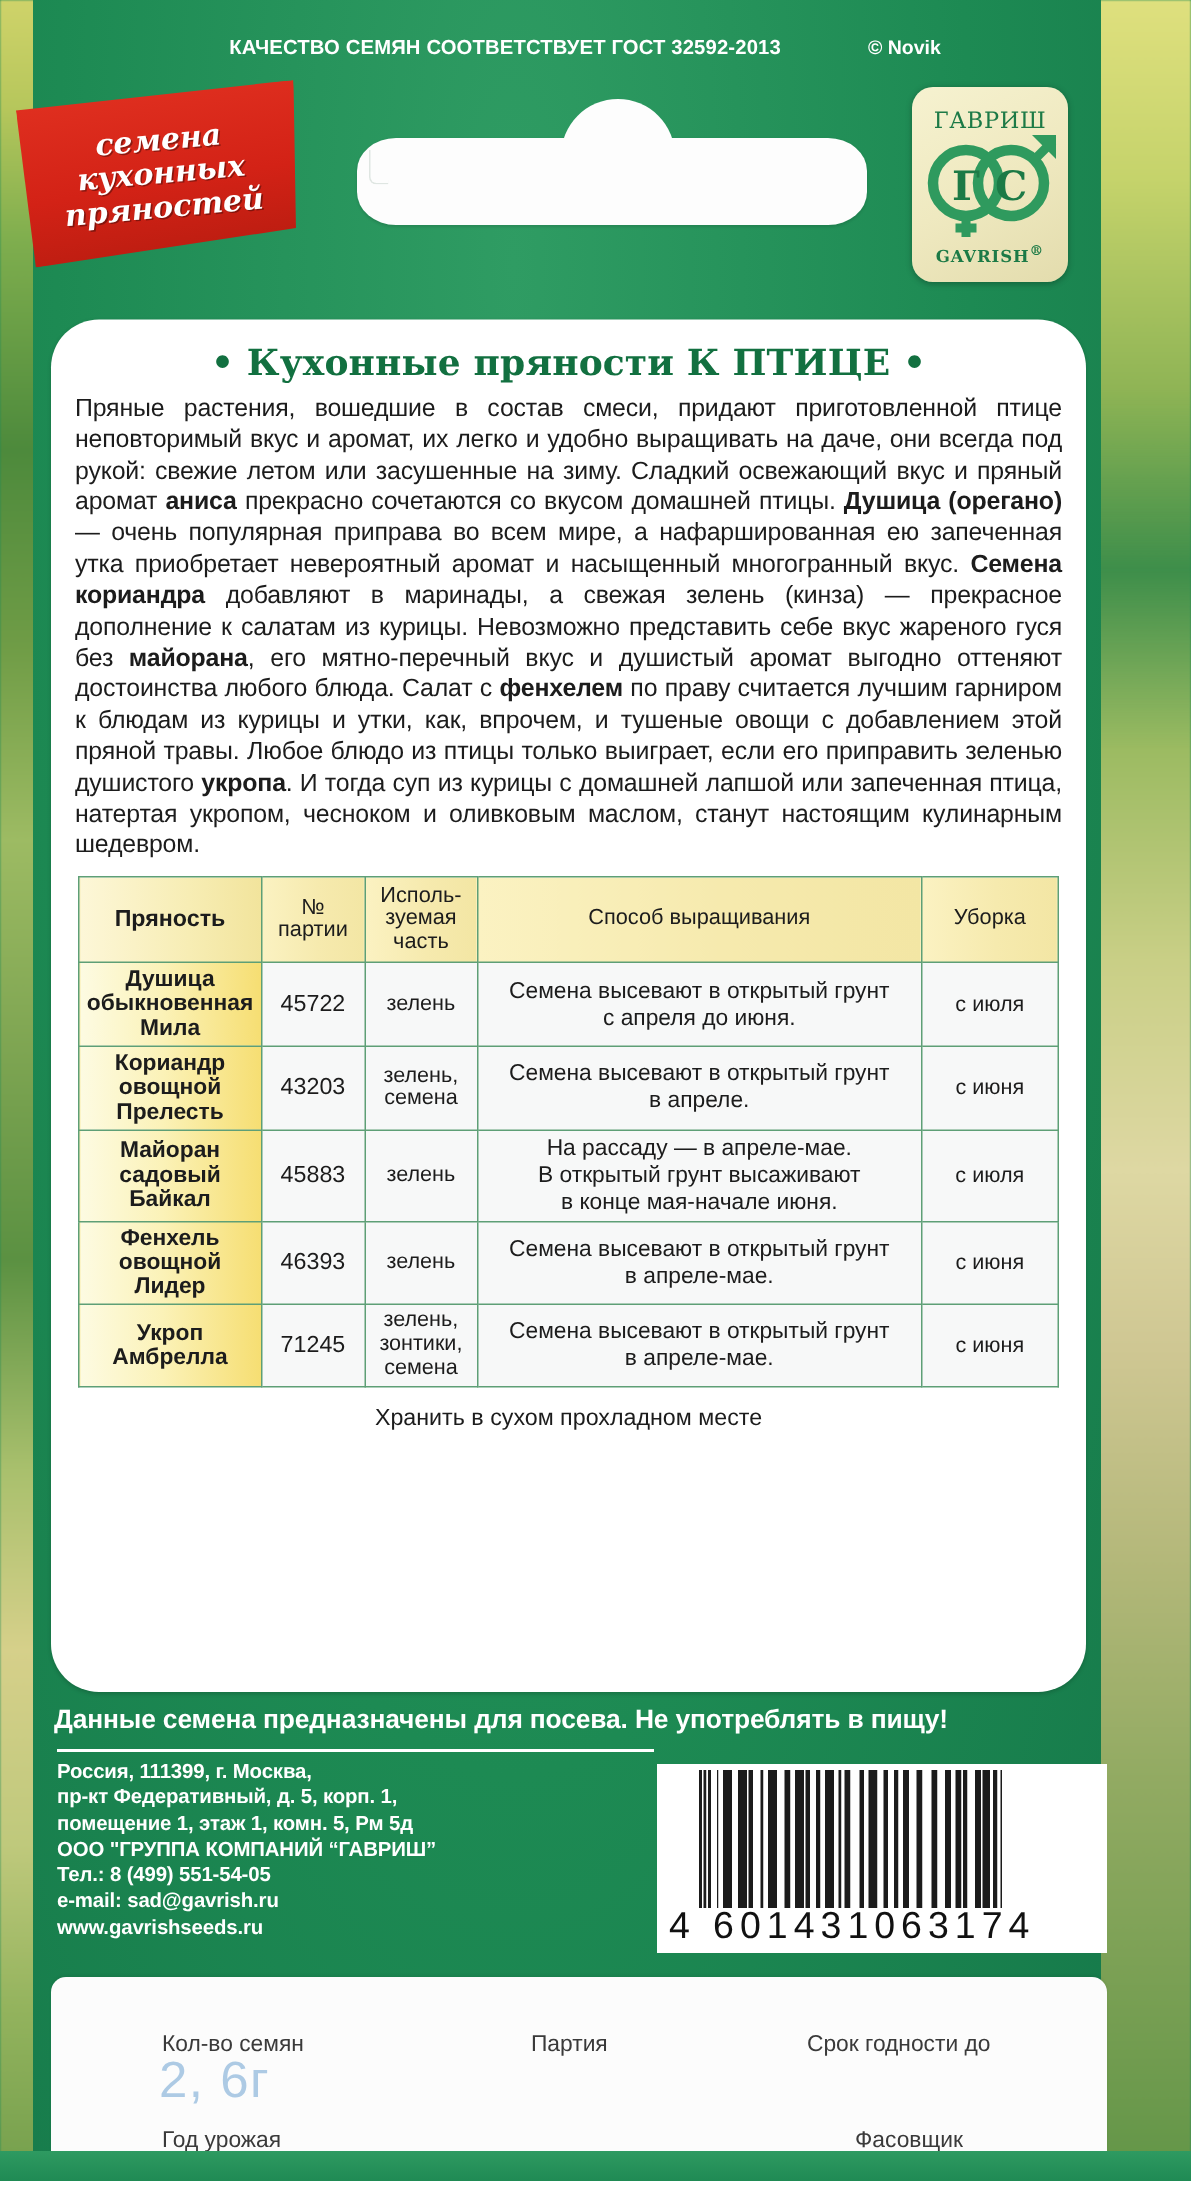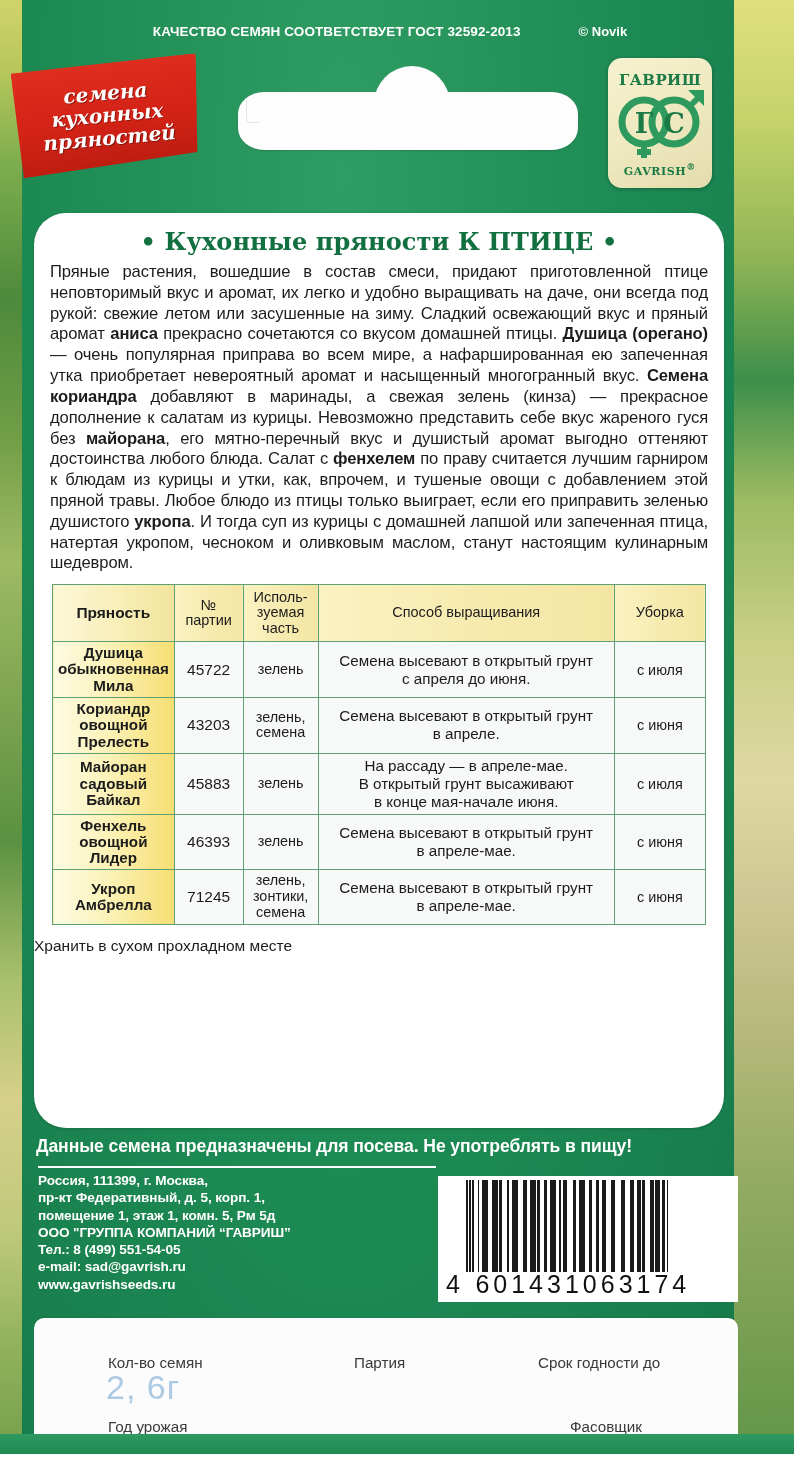--- a/index.html
+++ b/index.html
@@ -156,21 +156,21 @@
     box-shadow: 0 1px 4px rgba(0,0,0,.28);
     overflow: hidden;
   }
   .logo-badge .brand-ru {
     position: absolute;
     top: 13px;
     left: 0;
     right: 0;
     text-align: center;
     font-family: "DejaVu Serif", serif;
-    font-weight: 700;
+    font-weight: 400;
     font-size: 15px;
     letter-spacing: .4px;
     color: #1c7a46;
   }
   .logo-badge .brand-en {
     position: absolute;
     bottom: 10px;
     left: 0;
     right: 0;
     text-align: center;
@@ -272,20 +272,21 @@
     font-size: 14.4px;
   }
   .col-w-name    { width: 120px; }
   .col-w-lot     { width: 68px; }
   .col-w-part    { width: 74px; }
   .col-w-method  { width: 292px; }
   .col-w-harvest { width: 90px; }
 
   .storage-note {
     margin-top: 12px;
+    text-align: center;
     font-size: 15.5px;
     color: #1c1c1c;
     font-family: "Liberation Sans", sans-serif;
   }
 
   
   .warning-line {
     position: absolute;
     left: 36px;
     top: 1136px;

